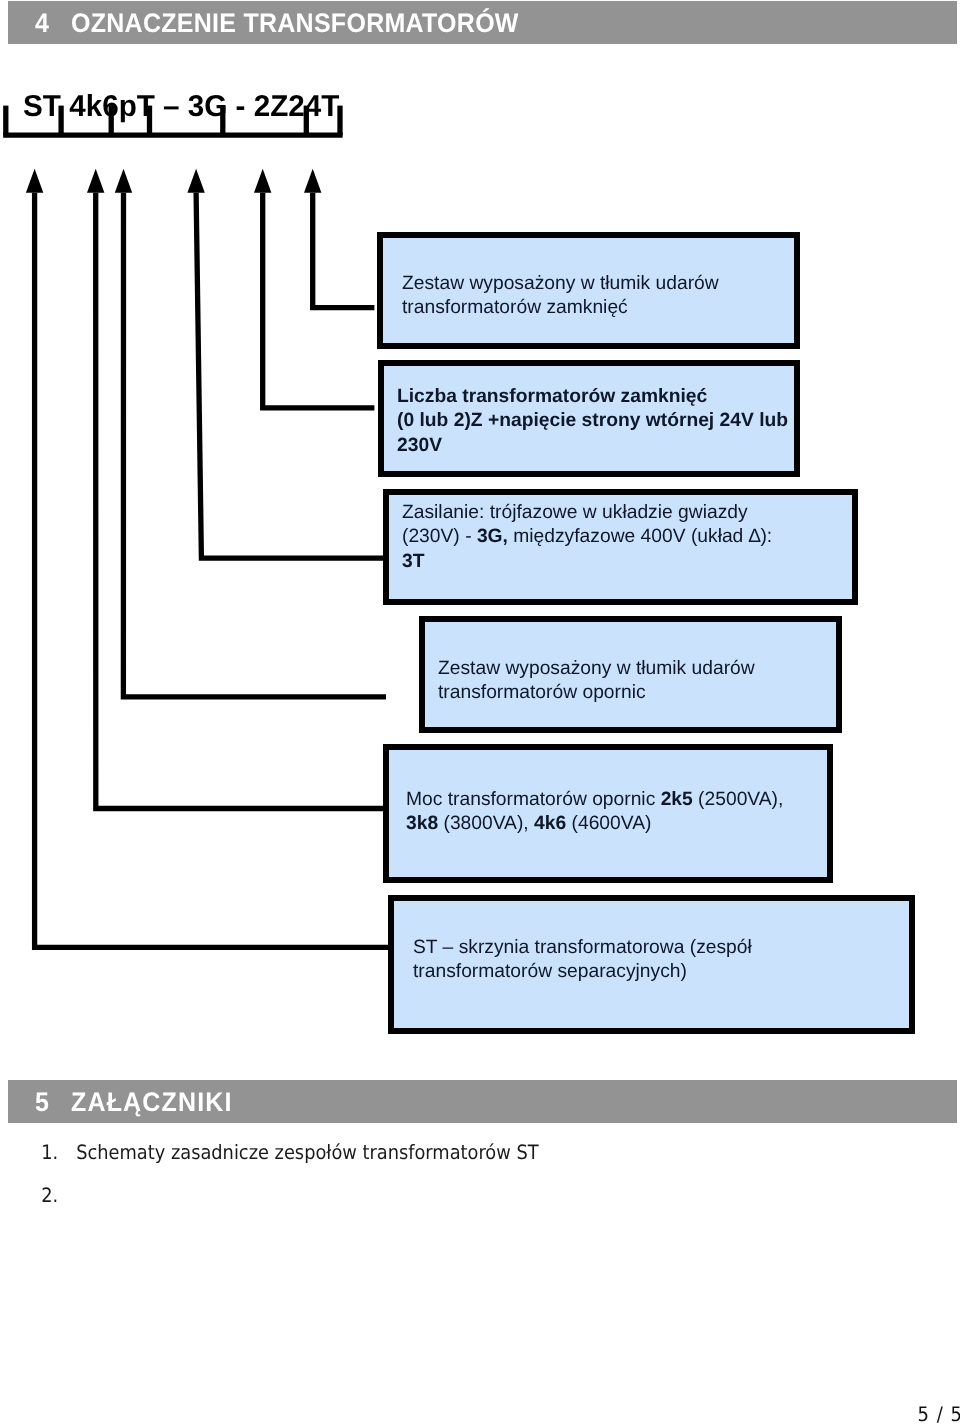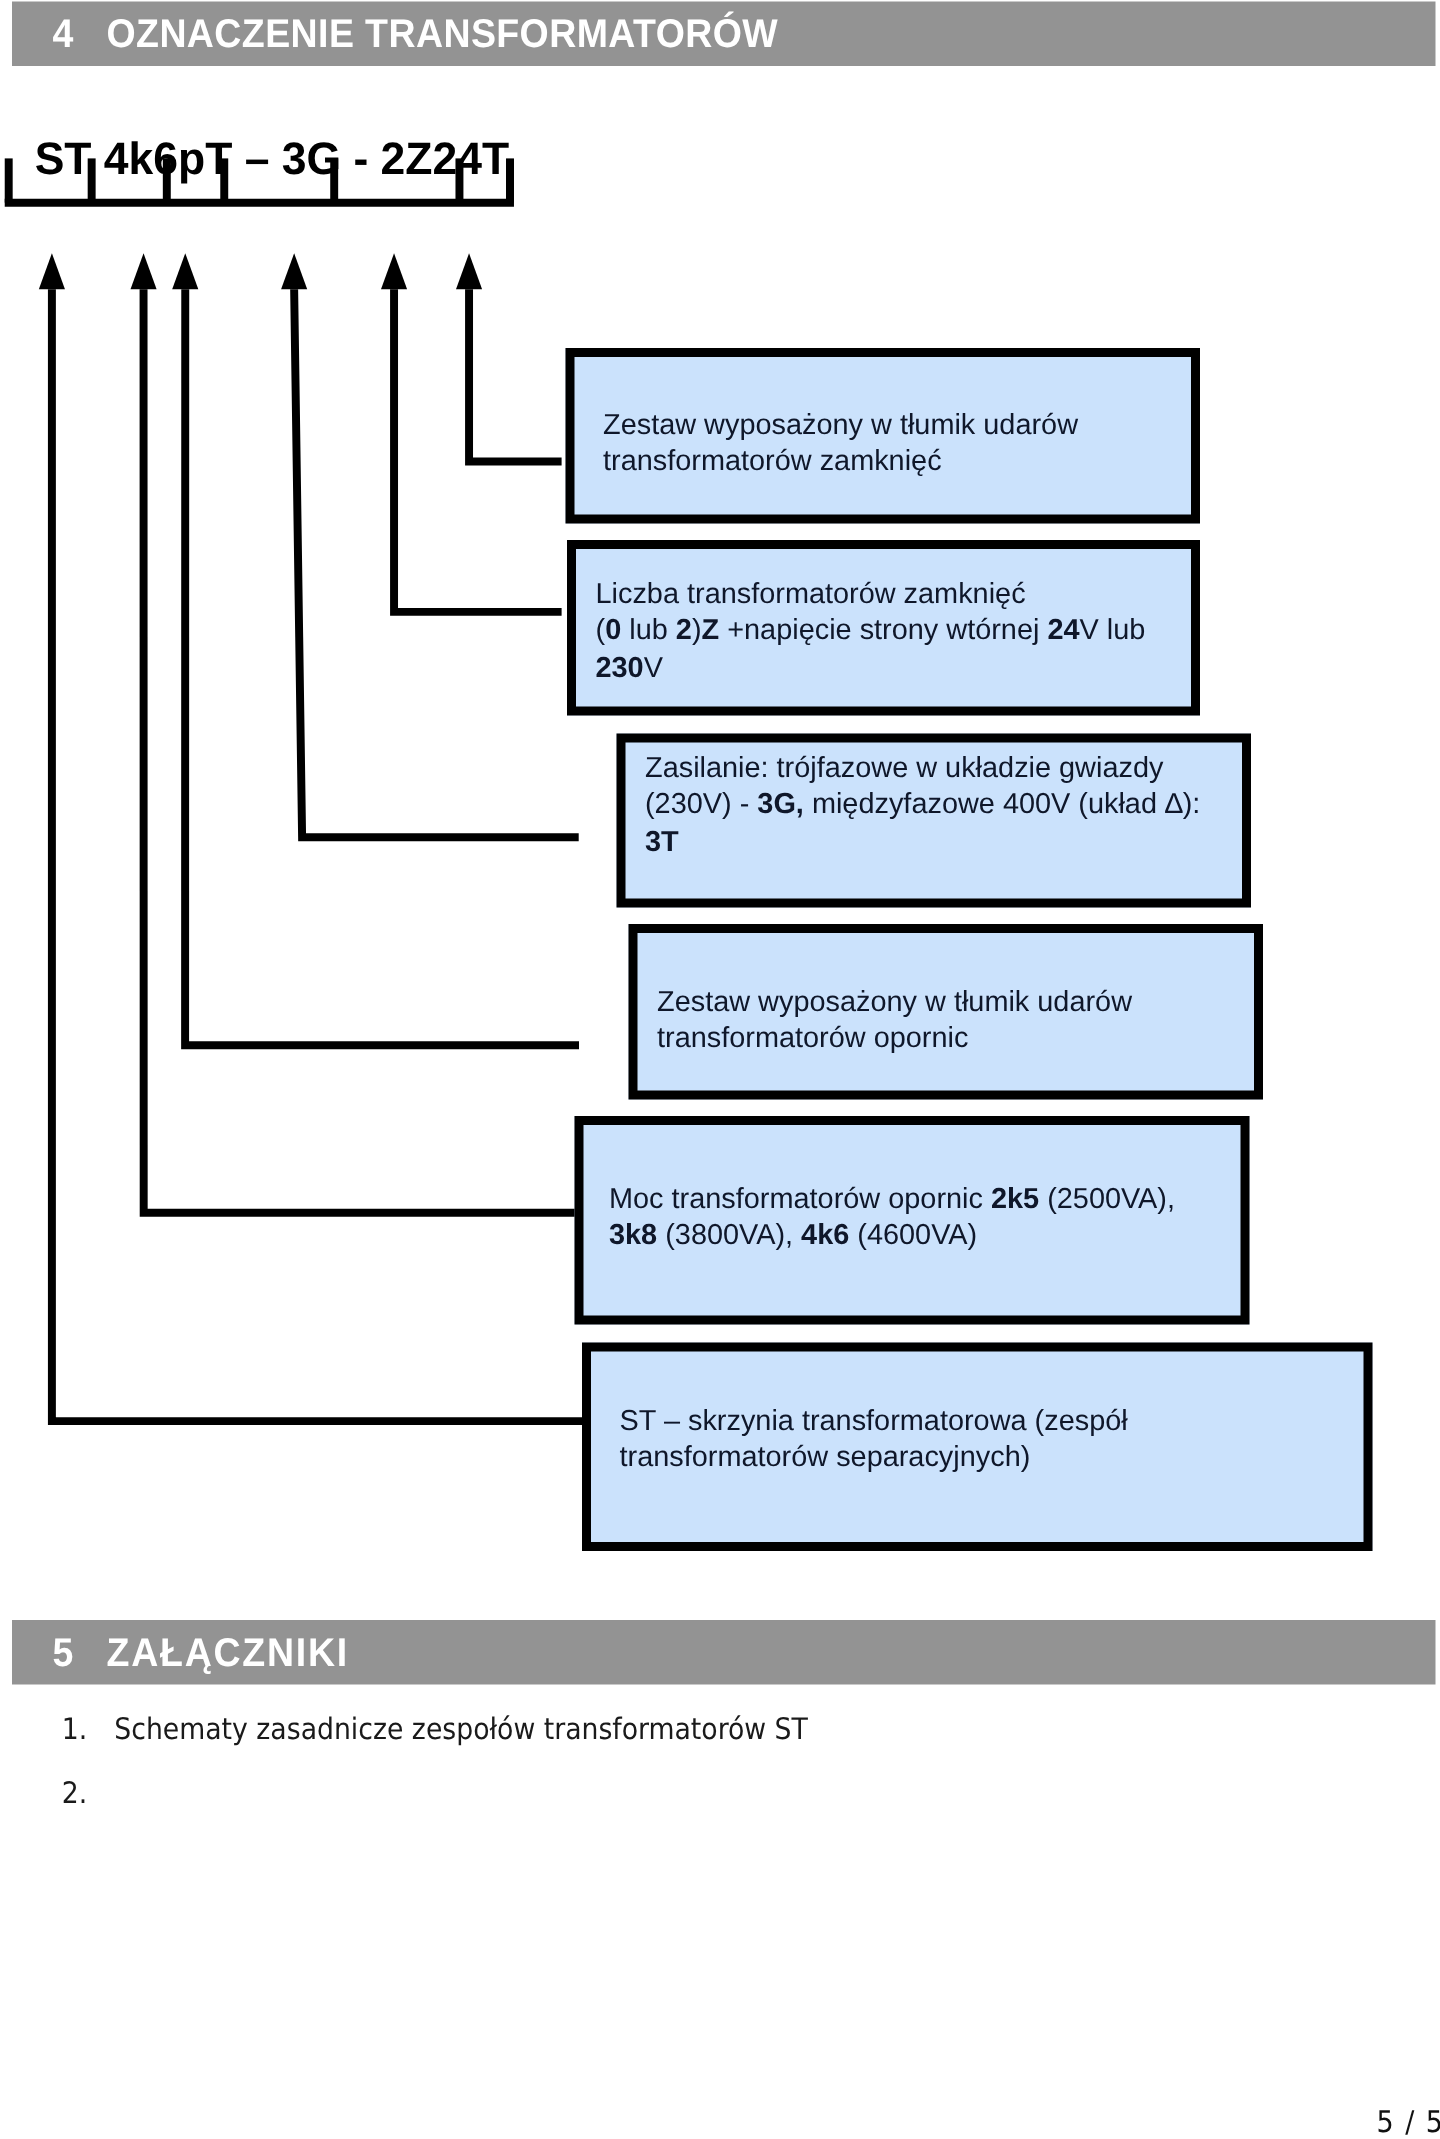--- a/index.html
+++ b/index.html
@@ -75,26 +75,26 @@
       <polyline points="312.7,192.8 312.7,307.7 374.4,307.7" fill="none" stroke="#000" stroke-width="5.3" stroke-linecap="butt" stroke-linejoin="miter"></polyline>
       <polygon points="312.7,168.8 304,192.8 321.4,192.8" fill="#000"></polygon>
     </svg>
 
   <div class="box" id="box1" style="left: 377px; top: 232.3px; width: 423px; height: 116.3px;">
     <div class="txt" style="left: 18.7px; top: 34.07px;"><span>Zestaw wyposażony w tłumik udarów</span>
 <span>transformatorów zamknięć</span></div>
   </div>
 
   <div class="box" id="box2" style="left: 378px; top: 360.3px; width: 422px; height: 116.3px;">
-    <div class="txt" style="left: 12.9px; top: 18.27px;"><span>Liczba transformatorów zamknięć</span>
+    <div class="txt" style="left: 12.9px; top: 18.27px; font-weight: bold;"><span>Liczba transformatorów zamknięć</span>
 <span>(</span><b>0</b><span> lub </span><b>2</b><span>)</span><b>Z</b><span> +napięcie strony wtórnej </span><b>24</b><span>V lub</span>
 <b>230</b><span>V</span></div>
   </div>
 
-  <div class="box" id="box3" style="left: 382.8px; top: 488.5px; width: 423px; height: 116.5px; margin-left: 28px;">
+  <div class="box" id="box3" style="left: 382.8px; top: 488.5px; width: 475px; height: 116.5px;">
     <div class="txt" style="left: 13px; top: 6.27px;"><span>Zasilanie: trójfazowe w układzie gwiazdy</span>
 <span>(230V) - </span><b>3G,</b><span> międzyfazowe 400V (układ ∆):</span>
 <b>3T</b></div>
   </div>
 
   <div class="box" id="box4" style="left: 383px; top: 616px; width: 422.5px; height: 116.6px; margin-left: 36px;">
     <div class="txt" style="left: 12.7px; top: 34.87px;"><span>Zestaw wyposażony w tłumik udarów</span>
 <span>transformatorów opornic</span></div>
   </div>
 

